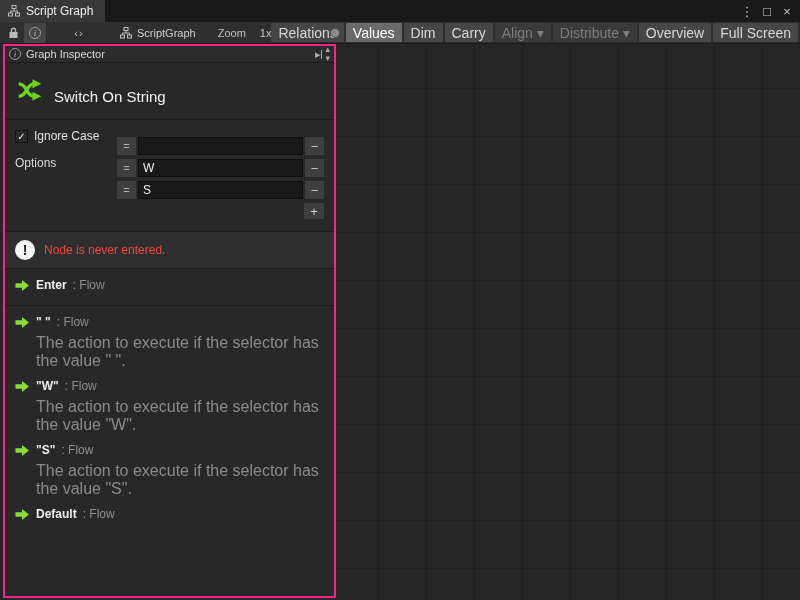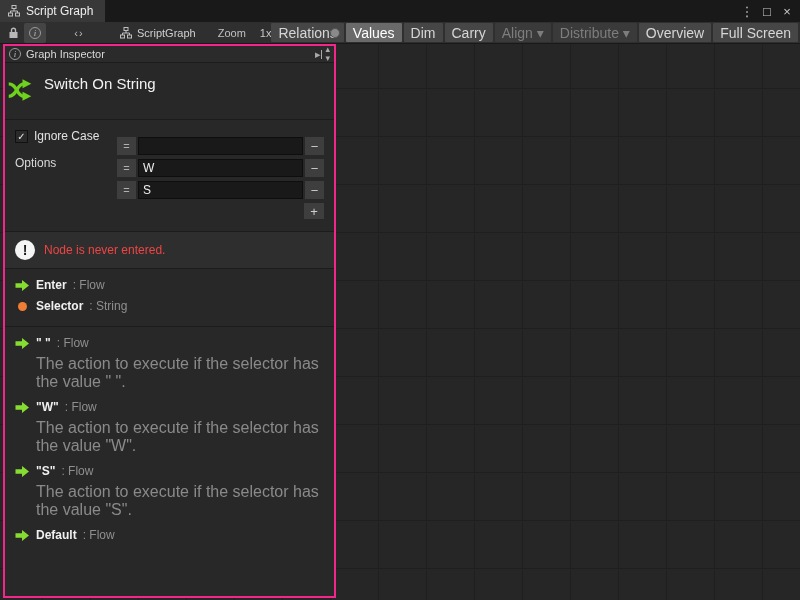--- a/index.html
+++ b/index.html
@@ -56,21 +56,21 @@
   .outer-left { left:-21px; } .outer-right { right:-21px; }
   .node-footer { height:9px; border-top:1px solid #202020; background:#2b2b2b; }
   
   .inspector { position:absolute; left:3px; top:44px; width:333px; height:554px;
                border:2px solid #f3268c; background:#282828; overflow:hidden; }
   .insp-header { height:17px; background:#2b2b2b; border-bottom:1px solid #1c1c1c;
                  display:flex; align-items:center; gap:5px; padding:0 4px; font-size:11px; color:#d8d8d8; }
   .insp-header .right { margin-left:auto; display:flex; align-items:center; gap:3px; color:#aaa; }
   .insp-header .right span { cursor:pointer; font-size:9px; line-height:9px; }
   .scroll-stack { display:flex; flex-direction:column; }
-  .title-sec { display:flex; align-items:flex-start; gap:9px; padding:12px 10px 14px 0;
+  .title-sec { display:flex; align-items:flex-end; gap:9px; padding:12px 10px 14px 10px;
                border-bottom:1px solid #1c1c1c; }
   .title-sec .node-title { font-size:15px; color:#f2f2f2; }
   .settings-sec { display:flex; padding:9px 10px 12px 10px; border-bottom:1px solid #1c1c1c; }
   .settings-left { width:118px; }
   .check-row { display:flex; align-items:center; gap:6px; font-size:12px; color:#e2e2e2; }
   .options-label { margin-top:13px; font-size:12px; color:#d8d8d8; }
   .options-list { flex:1; padding-top:8px; }
   .opt-row { display:flex; align-items:stretch; height:18px; margin-bottom:4px; }
   .opt-handle { width:19px; background:#3e3e3e; color:#b0b0b0; font-size:11px;
                 display:flex; align-items:center; justify-content:center; margin-right:2px; cursor:grab; }
@@ -324,25 +324,20 @@
     </div>
 
     <div class="ports-sec bordered">
       <div class="port-row">
         <svg width="15" height="11" viewBox="0 0 14 11">
             <path d="M0 3.3 h6.5 v-3.3 l7 5.5 -7 5.5 v-3.3 h-6.5 z" fill="#86dc31"></path>
           </svg>
         <span class="port-name">Enter</span>
         <span class="port-type"> : Flow</span>
       </div>
-      <div class="port-row">
-        <span class="dot" style="margin:0 3px;"></span>
-        <span class="port-name">Selector</span>
-        <span class="port-type"> : String</span>
-      </div>
     </div>
 
     <div class="ports-sec">
 
       <div class="port-row">
         <svg width="15" height="11" viewBox="0 0 14 11">
             <path d="M0 3.3 h6.5 v-3.3 l7 5.5 -7 5.5 v-3.3 h-6.5 z" fill="#86dc31"></path>
           </svg>
         <span class="port-name">" "</span>
         <span class="port-type"> : Flow</span>

